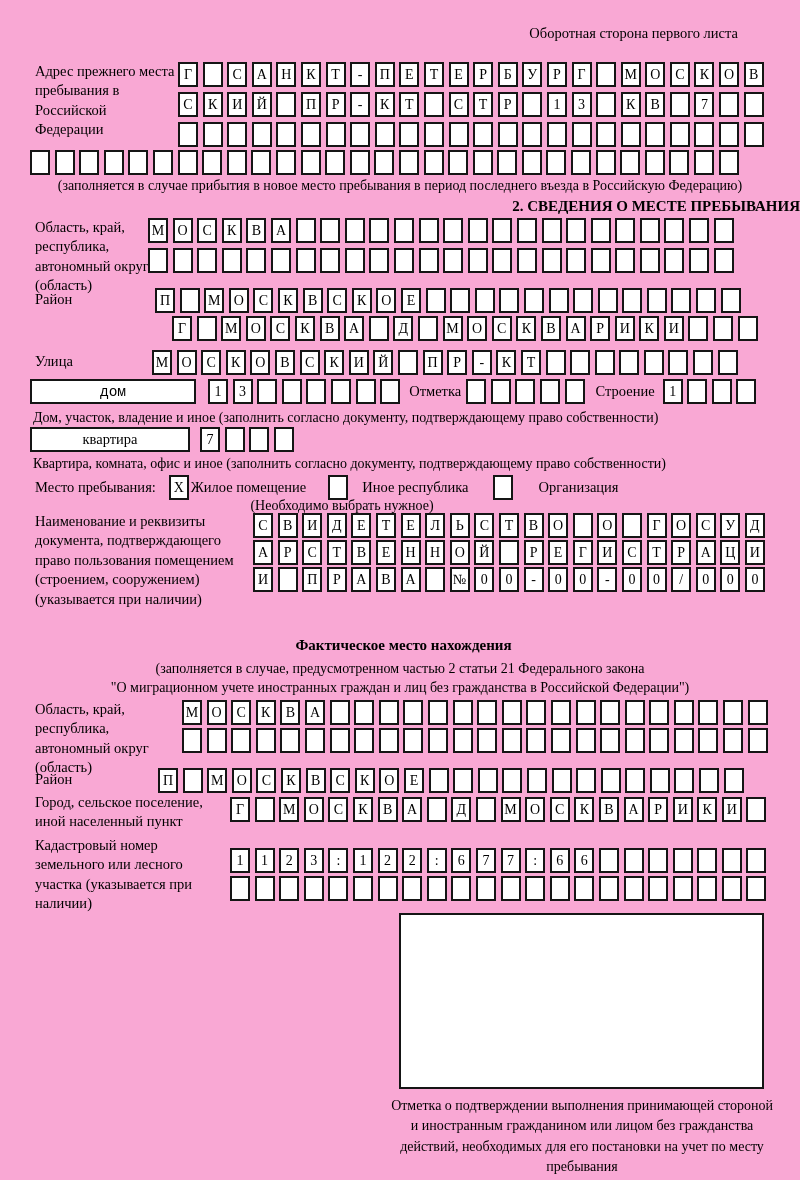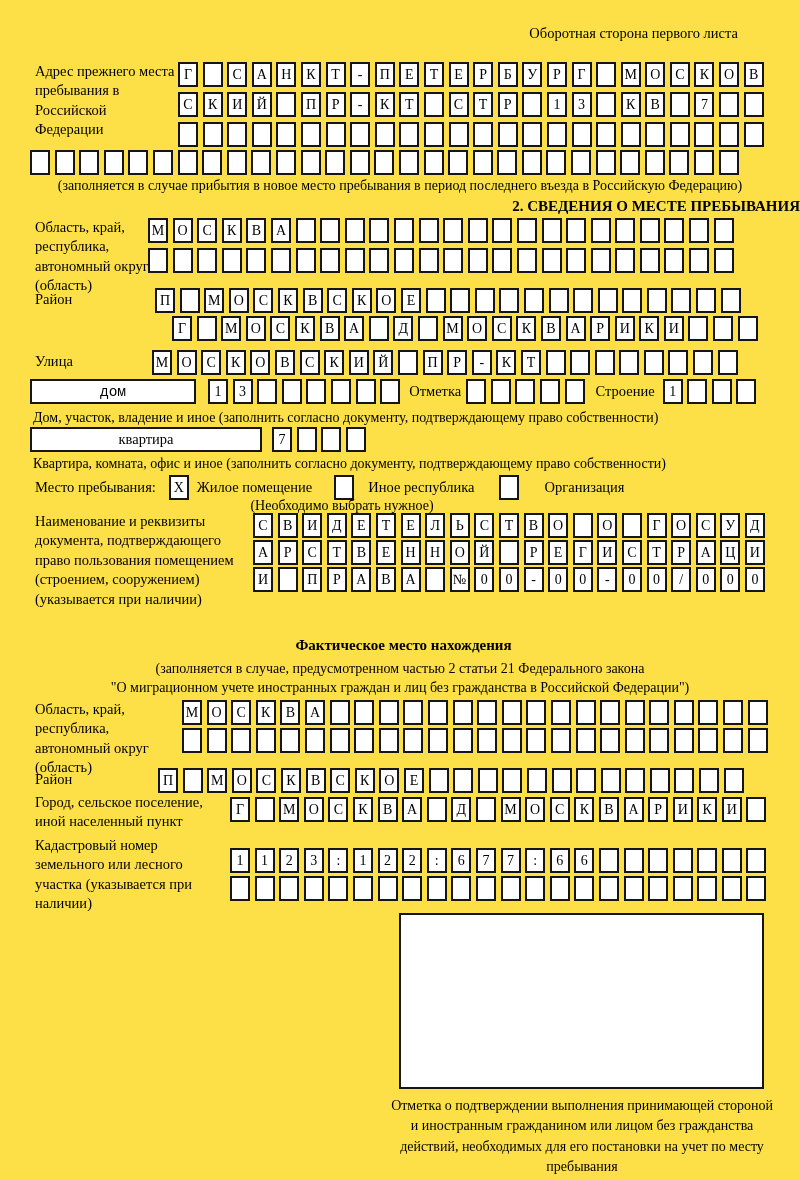--- a/index.html
+++ b/index.html
@@ -2,21 +2,21 @@
 <html><head>
 <meta charset="utf-8">
 <style>
   * { margin:0; padding:0; box-sizing:border-box; }
   html,body { background:#ffffff; }
   body {
     width:800px; height:1180px;
     font-family:"Liberation Serif","DejaVu Serif",serif;
     color:#000;
   }
-  .page { position:relative; width:800px; height:1180px; background:#fde047; overflow:hidden; }
+  .page { position:relative; width:800px; height:1180px; background:#f9a8d4; overflow:hidden; }
   .lbl { position:absolute; font-size:14.5px; line-height:1.34; }
   .note { position:absolute; font-size:14px; }
   .center { position:absolute; left:0; width:800px; text-align:center; }
   .bold { font-weight:bold; }
   .cellrow { position:absolute; display:flex; gap:4.6px; }
   .cellgroup { display:flex; gap:4.6px; }
   .cell {
     flex:0 0 20px; width:20px; height:25px;
     border:2px solid #151515;
     display:flex; align-items:center; justify-content:center;
@@ -314,34 +314,34 @@
     <div class="cellgroup" style="margin-left:8px;">
         <span class="cell">1</span>
         <span class="cell"></span>
         <span class="cell"></span>
         <span class="cell"></span>
       </div>
   </div>
   <div class="note" style="left:33px; top:410px;">Дом, участок, владение и иное (заполнить согласно документу, подтверждающему право собственности)</div>
 
   <div class="inlinerow" style="left:30px; top:427px;">
-    <div class="boxlabel" style="width:232px;">квартира</div>
+    <div class="boxlabel" style="width:160px;">квартира</div>
     <div class="cellgroup" style="margin-left:10px;">
         <span class="cell">7</span>
         <span class="cell"></span>
         <span class="cell"></span>
         <span class="cell"></span>
       </div>
   </div>
   <div class="note" style="left:33px; top:456px;">Квартира, комната, офис и иное (заполнить согласно документу, подтверждающему право собственности)</div>
 
   <div class="inlinerow" style="left:35px; top:475px;">
     <div class="rowlabel">Место пребывания:</div>
     <span class="cell" style="margin-left:13px;">X</span>
-    <div class="rowlabel" style="margin-left:8px;">Жилое помещение</div>
+    <div class="rowlabel" style="margin-left:2px;">Жилое помещение</div>
     <span class="cell" style="margin-left:22px;"></span>
     <div class="rowlabel" style="margin-left:14px;">Иное республика</div>
     <span class="cell" style="margin-left:24px;"></span>
     <div class="rowlabel" style="margin-left:26px;">Организация</div>
   </div>
   <div class="note" style="left:212px; top:498px; width:260px; text-align:center;">(Необходимо выбрать нужное)</div>
 
   <div class="lbl" style="left:35px; top:512px; width:212px;">Наименование и реквизиты документа, подтверждающего право пользования помещением (строением, сооружением) (указывается при наличии)</div>
   <div class="cellrow" style="left:253px; top:513px;">
       <span class="cell">С</span>

